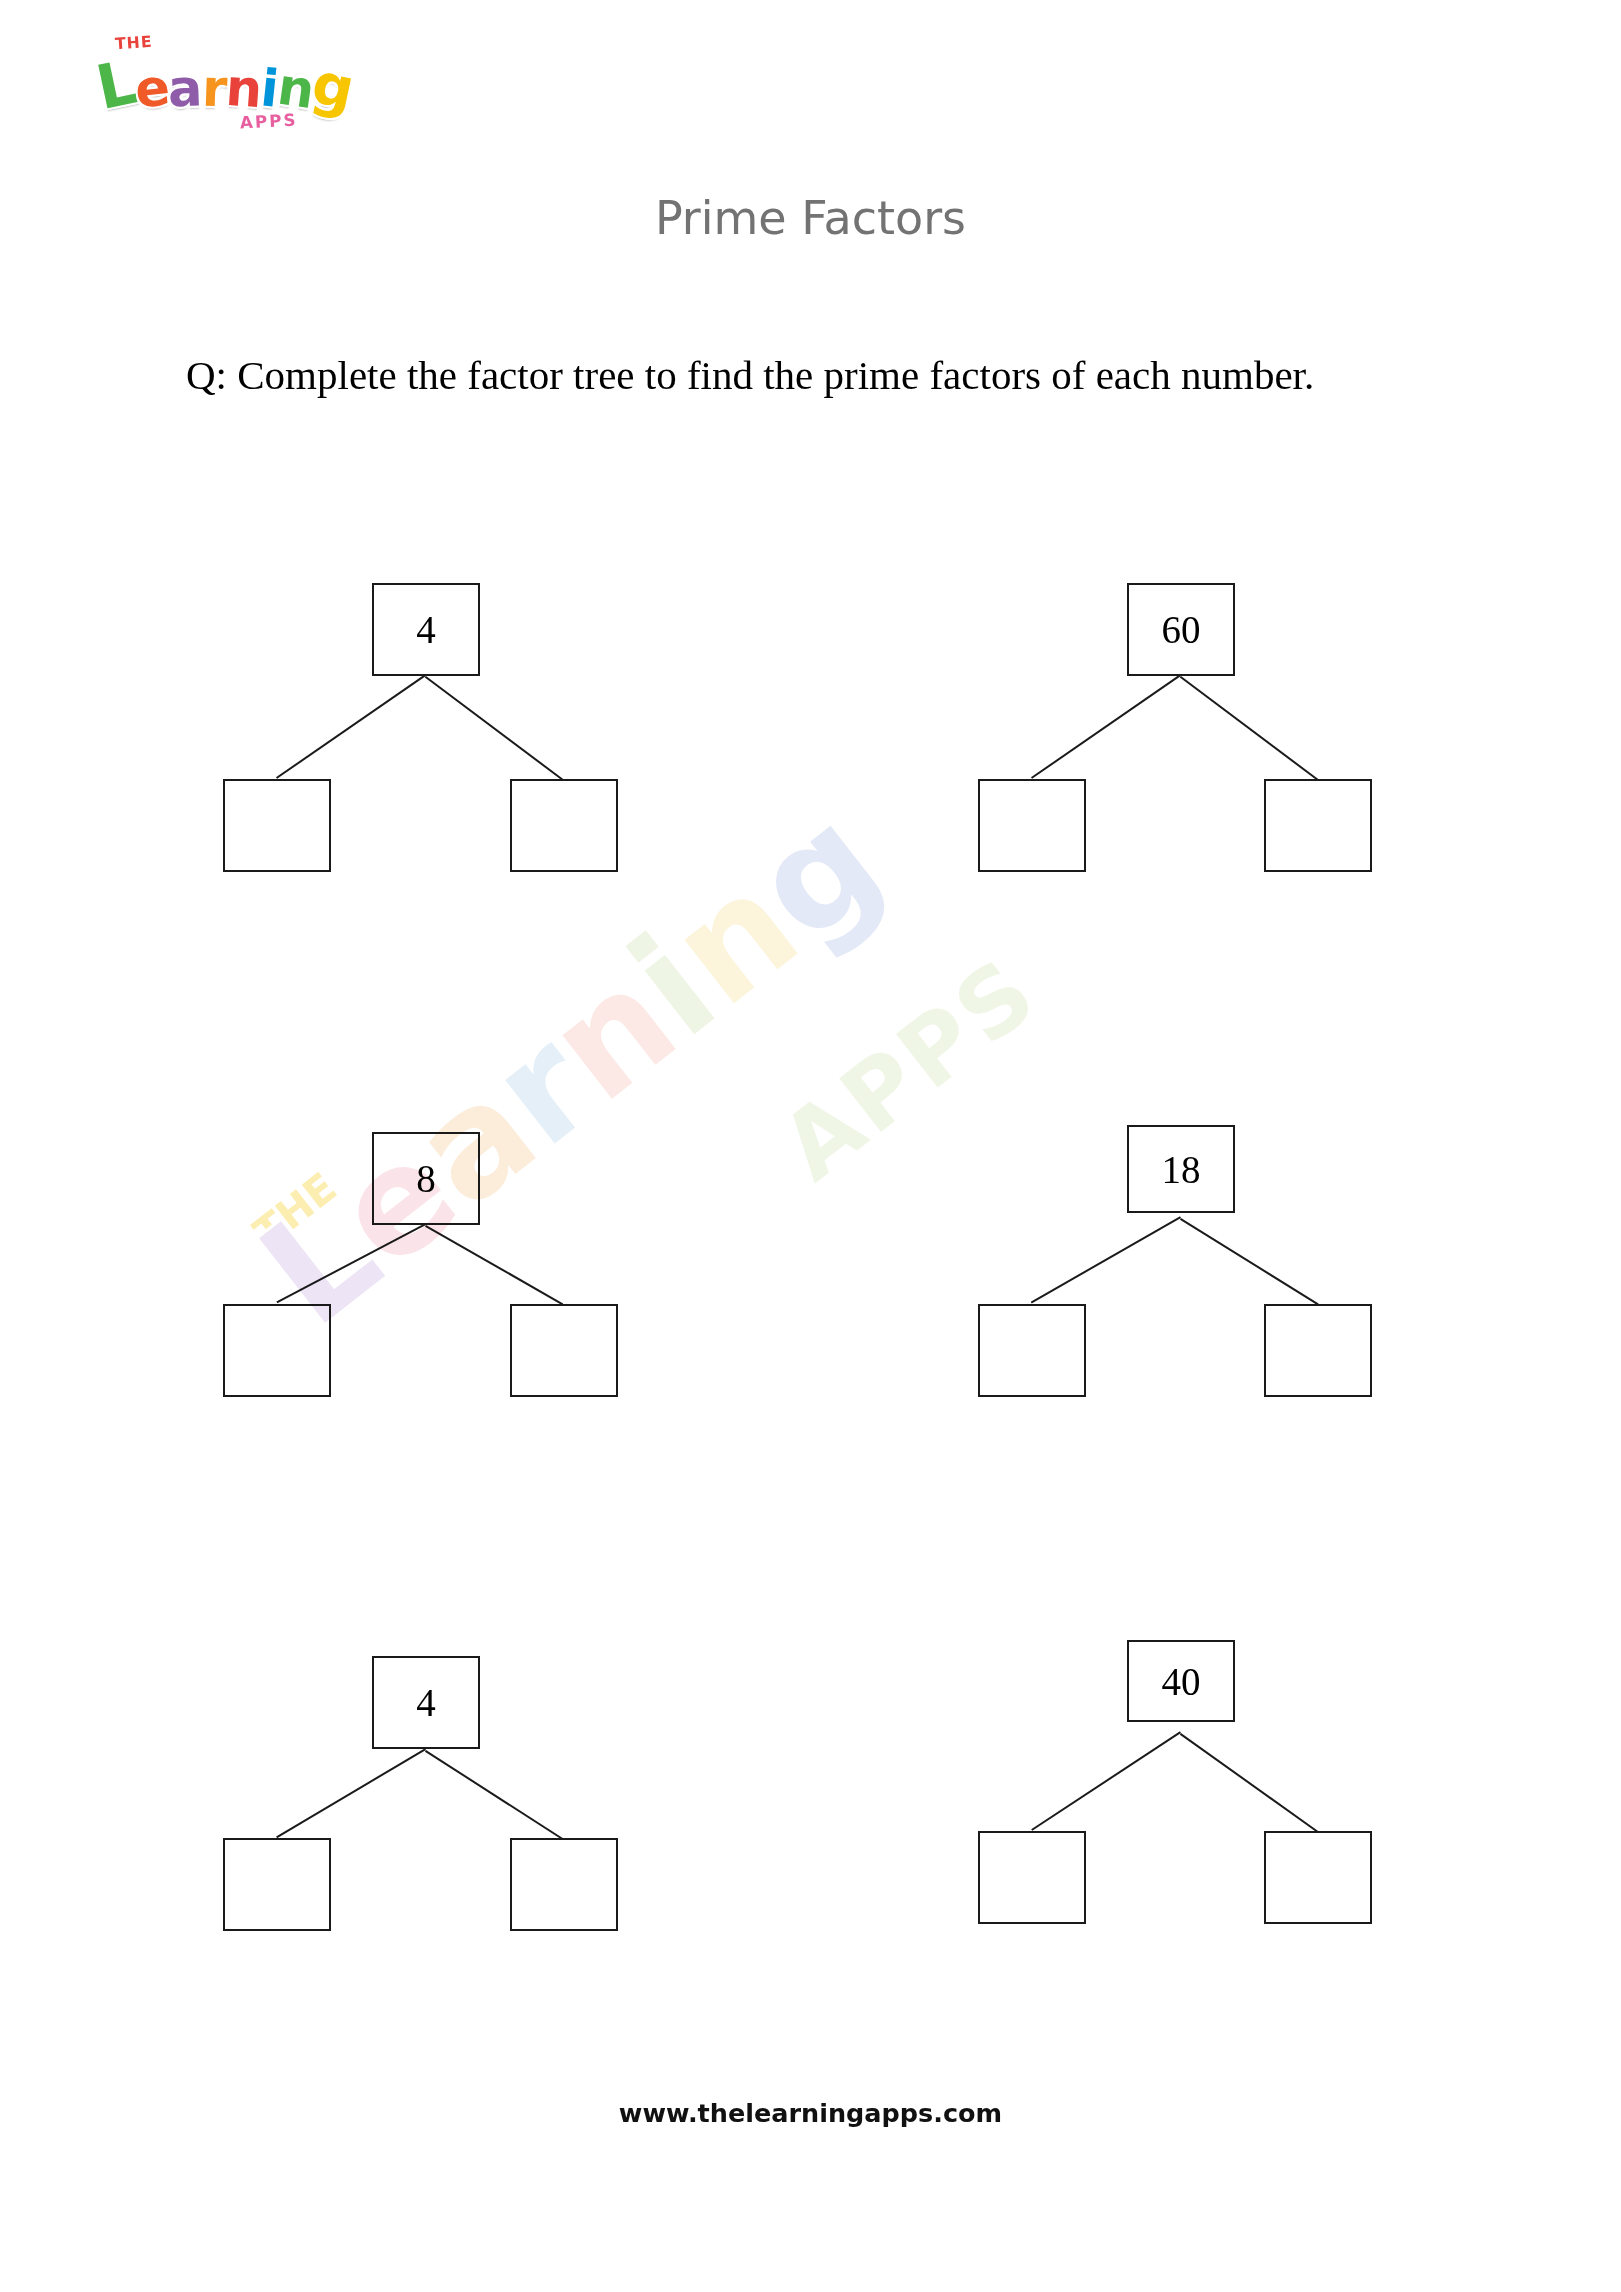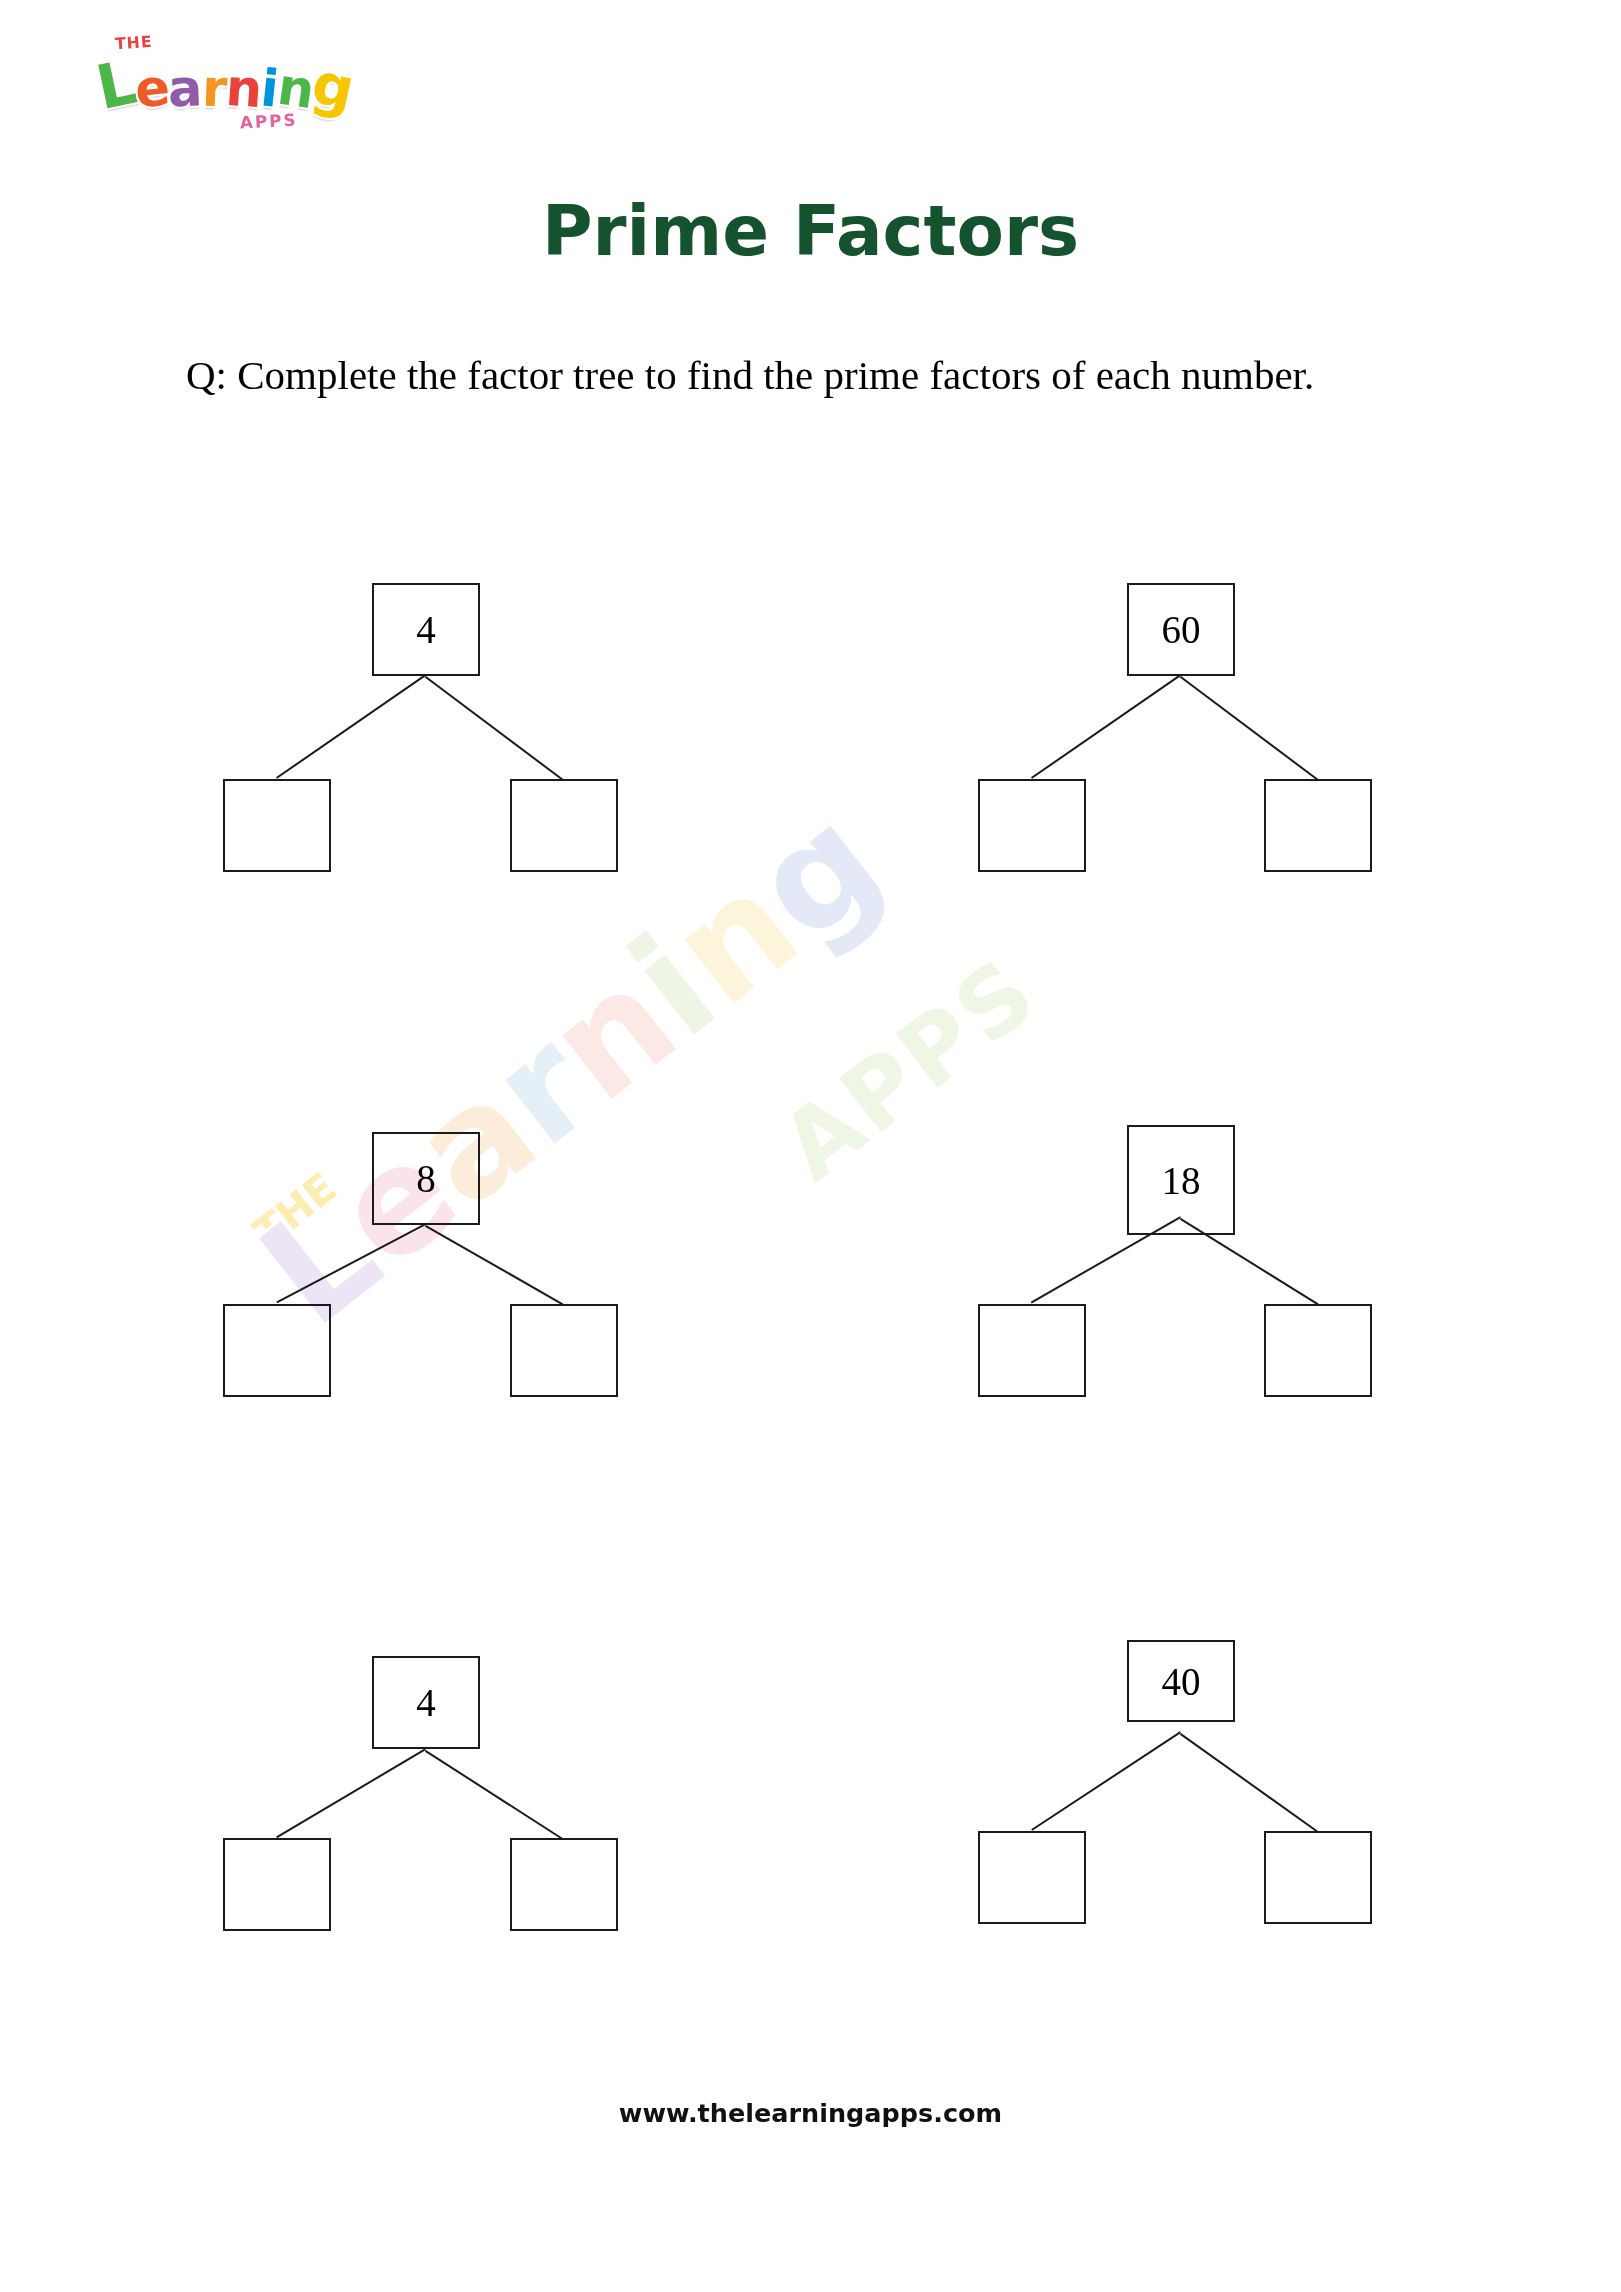--- a/index.html
+++ b/index.html
@@ -72,23 +72,23 @@
   }
 
   
   .page-title {
     position: absolute;
     left: 0;
     top: 191px;
     width: 100%;
     text-align: center;
     font-family: "DejaVu Sans", sans-serif;
-    font-weight: bold;
-    font-size: 69px;
-    color: #14532d;
+    font-weight: normal;
+    font-size: 46px;
+    color: #737373;
     letter-spacing: 0px;
   }
 
   .instructions {
     position: absolute;
     left: 186px;
     top: 348px;
     width: 1157px;
     font-family: "Liberation Serif", serif;
     font-size: 41px;
@@ -212,21 +212,21 @@
     <div class="node-box" style="left: 1127px; top: 583px; width: 108px; height: 93px;">60</div>
     <div class="node-box" style="left: 978px; top: 779px; width: 108px; height: 93px;"></div>
     <div class="node-box" style="left: 1264px; top: 779px; width: 108px; height: 93px;"></div>
     <div class="edge" style="left: 426px; top: 1225px; width: 168px; transform: rotate(152.241deg);"></div>
     <div class="edge" style="left: 426px; top: 1225px; width: 158px; transform: rotate(29.7449deg);"></div>
     <div class="node-box" style="left: 372px; top: 1132px; width: 108px; height: 93px;">8</div>
     <div class="node-box" style="left: 223px; top: 1304px; width: 108px; height: 93px;"></div>
     <div class="node-box" style="left: 510px; top: 1304px; width: 108px; height: 93px;"></div>
     <div class="edge" style="left: 1181px; top: 1218px; width: 172px; transform: rotate(150.215deg);"></div>
     <div class="edge" style="left: 1181px; top: 1218px; width: 162px; transform: rotate(31.858deg);"></div>
-    <div class="node-box" style="left: 1127px; top: 1125px; width: 108px; height: 110px;">18</div>
+    <div class="node-box" style="left: 1127px; top: 1125px; width: 108px; height: 88px;">18</div>
     <div class="node-box" style="left: 978px; top: 1304px; width: 108px; height: 93px;"></div>
     <div class="node-box" style="left: 1264px; top: 1304px; width: 108px; height: 93px;"></div>
     <div class="edge" style="left: 426px; top: 1750px; width: 173px; transform: rotate(149.37deg);"></div>
     <div class="edge" style="left: 426px; top: 1750px; width: 163px; transform: rotate(32.7352deg);"></div>
     <div class="node-box" style="left: 372px; top: 1656px; width: 108px; height: 93px;">4</div>
     <div class="node-box" style="left: 223px; top: 1838px; width: 108px; height: 93px;"></div>
     <div class="node-box" style="left: 510px; top: 1838px; width: 108px; height: 93px;"></div>
     <div class="edge" style="left: 1181px; top: 1733px; width: 178px; transform: rotate(146.659deg);"></div>
     <div class="edge" style="left: 1181px; top: 1733px; width: 169px; transform: rotate(35.5377deg);"></div>
     <div class="node-box" style="left: 1127px; top: 1640px; width: 108px; height: 82px;">40</div>

